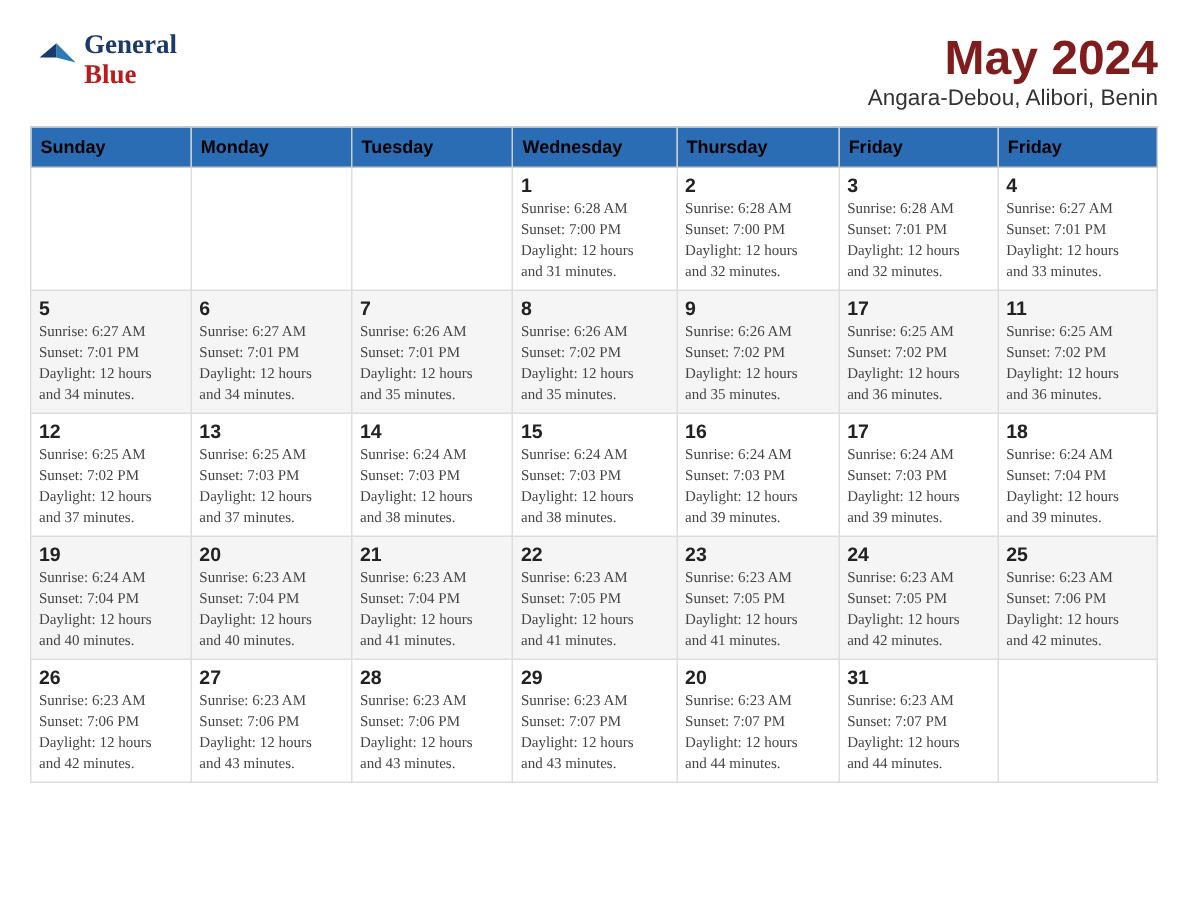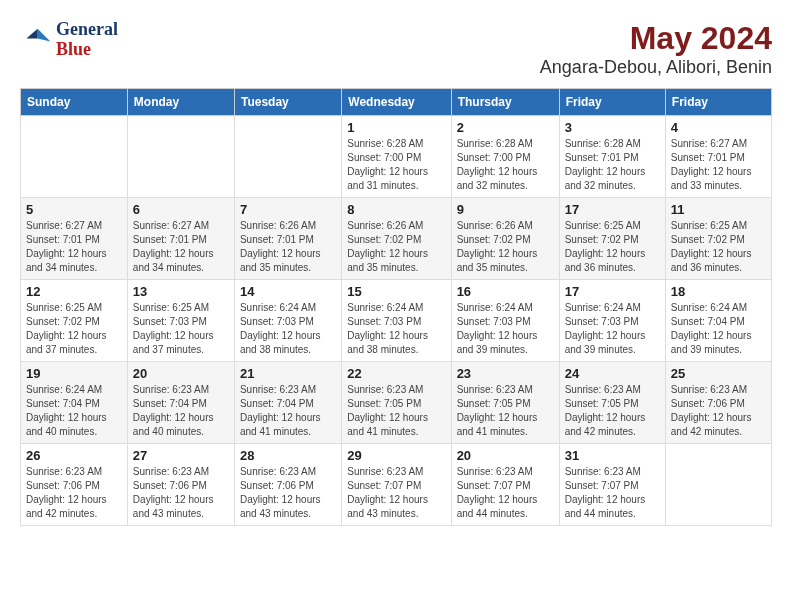--- a/index.html
+++ b/index.html
@@ -34,31 +34,31 @@
     }
     .title-block {
       text-align: right;
     }
     .month-title {
       font-size: 32px;
       font-weight: bold;
       color: #7f1d1d;
     }
     .subtitle {
-      font-size: 18px;
+      font-size: 15px;
       color: #333;
     }
     table {
       width: 100%;
       border-collapse: collapse;
       font-size: 11px;
     }
     thead th {
       background-color: #2a6db5;
-      color: #ffffff;
+      color: #000000;
       text-align: left;
       padding: 6px 6px;
       font-size: 12px;
       font-weight: bold;
       border: 1px solid #ccc;
     }
     tbody td {
       border: 1px solid #ddd;
       vertical-align: top;
       padding: 4px 5px;
@@ -77,20 +77,21 @@
       font-size: 13px;
       font-weight: bold;
       color: #222;
       display: block;
       margin-bottom: 2px;
     }
     .day-info {
       font-size: 10px;
       line-height: 1.4;
       color: #444;
+      font-family: Liberation Serif, serif;
     }
     .empty-cell {
       background: #fff !important;
     }
   </style>
 </head>
 <body>
 
 <div class="header">
   <div class="logo">

